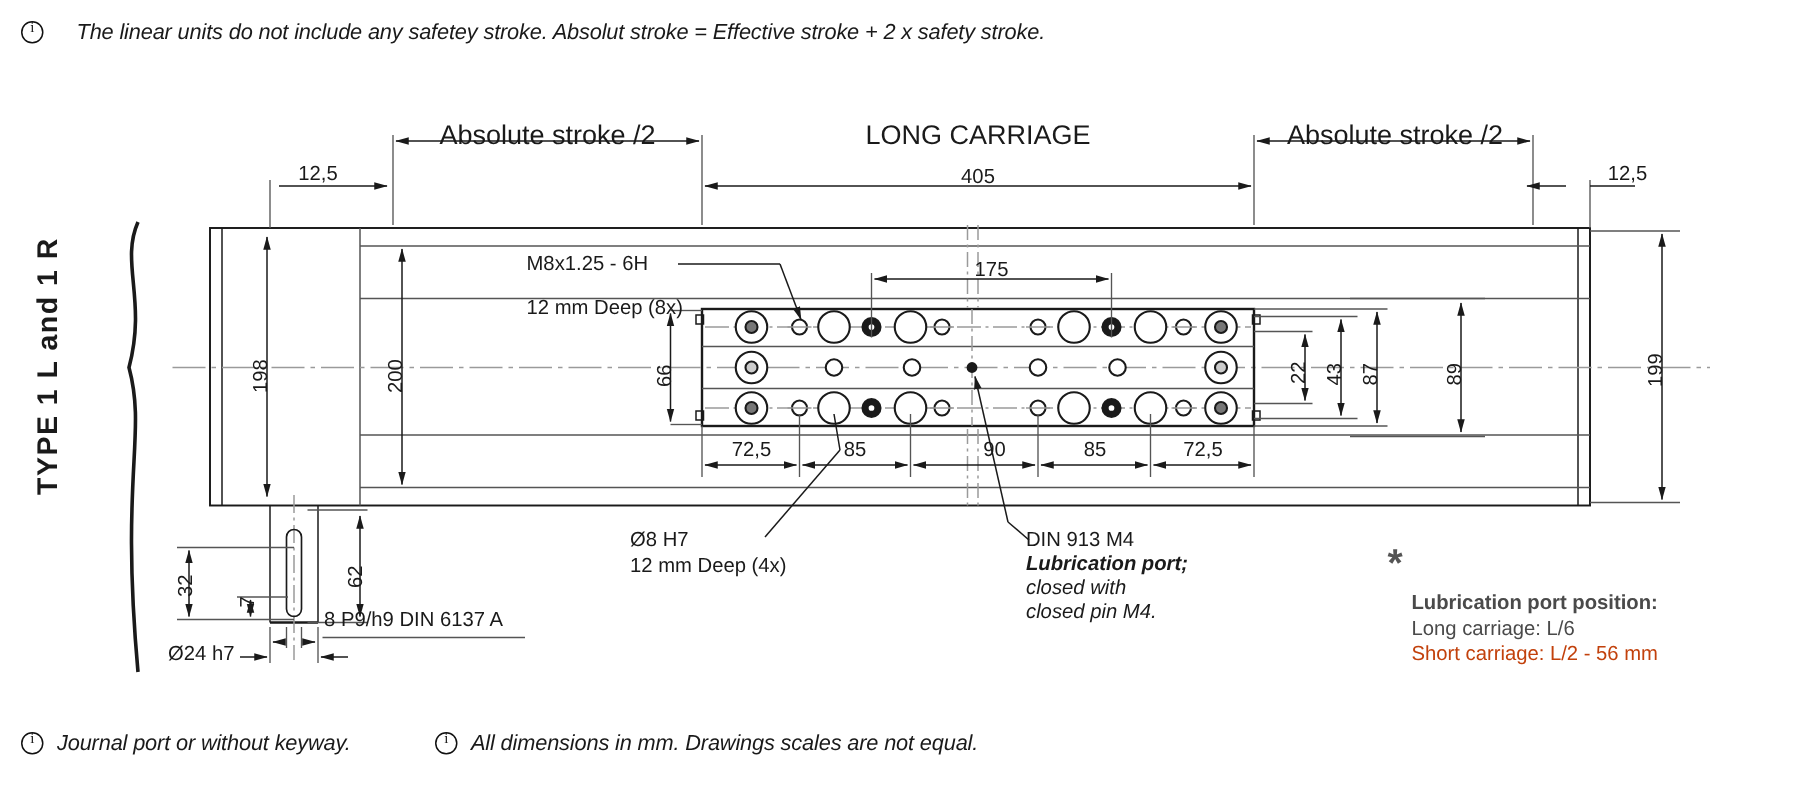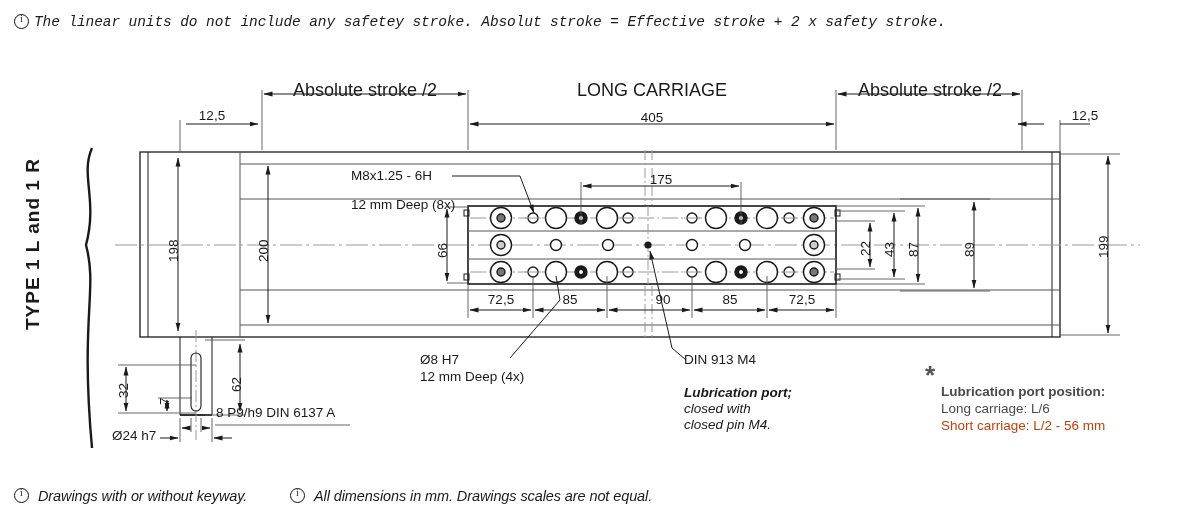--- a/index.html
+++ b/index.html
@@ -17,21 +17,21 @@
   .icirc{display:inline-block;width:13px;height:13px;border:1.3px solid #111;
          border-radius:50%;position:relative;vertical-align:-2px;}
   .icirc::after{content:"i";position:absolute;left:0;right:0;top:-3px;
          font-size:10px;font-style:normal;font-family:"Liberation Serif",serif;
          text-align:center;line-height:13px;}
   .vtitle{font-size:19px;font-weight:bold;letter-spacing:1px;white-space:nowrap;}
 </style>
 </head>
 <body>
 
-<div class="abs" style="left:14px;top:14px;display:flex;align-items:flex-start;gap:5px;font-family:Liberation Mono, monospace;">
+<div class="abs" style="left:14px;top:14px;display:flex;align-items:flex-start;gap:22px;">
   <span class="icirc"></span>
   <span class="note">The linear units do not include any safetey stroke. Absolut stroke = Effective stroke + 2 x safety stroke.</span>
 </div>
 
 <div class="abs rot90 vtitle" style="left:22px;top:330px;">TYPE 1 L and 1 R</div>
 
 <div class="abs" style="left:0;top:0;">
 <svg width="1200" height="525" viewBox="0 0 1200 525">
   <defs>
     <marker id="ar" markerWidth="9" markerHeight="7" refX="8.5" refY="3.5" orient="auto">
@@ -311,40 +311,40 @@
   <div class="dim" style="margin-top:14px;">12 mm Deep (8x)</div>
 </div>
 
 <div class="abs" style="left:420px;top:352px;">
   <div class="dim">Ø8 H7</div>
   <div class="dim" style="margin-top:2px;">12 mm Deep (4x)</div>
 </div>
 
 <div class="abs" style="left:684px;top:352px;">
   <div class="dim">DIN 913 M4</div>
-  <div class="dim bold ital" style="margin-top:18px;">Lubrication port;</div>
+  <div class="dim bold ital" style="margin-top:1px;">Lubrication port;</div>
   <div class="dim ital" style="margin-top:1px;">closed with</div>
   <div class="dim ital" style="margin-top:1px;">closed pin M4.</div>
 </div>
 
 <div class="abs dim rot90" style="left:116px;top:398px;">32</div>
 <div class="abs dim rot90" style="left:157px;top:405px;">7</div>
 <div class="abs dim rot90" style="left:229px;top:392px;">62</div>
 <div class="abs dim" style="left:216px;top:405px;">8 P9/h9 DIN 6137 A</div>
 <div class="abs dim" style="left:112px;top:428px;">Ø24 h7</div>
 
 <div class="abs" style="left:925px;top:370px;">
   <div style="font-size:26px;line-height:10px;font-weight:bold;color:#555;">*</div>
-  <div style="margin-left:16px;margin-top:4px;">
+  <div style="margin-left:16px;margin-top:14px;">
     <div class="dim bold" style="color:#4a4a4a;">Lubrication port position:</div>
     <div class="dim" style="color:#4a4a4a;margin-top:2px;">Long carriage: L/6</div>
     <div class="dim" style="color:#c2410c;margin-top:2px;">Short carriage: L/2 - 56 mm</div>
   </div>
 </div>
 
 <div class="abs" style="left:14px;top:488px;display:flex;align-items:flex-start;gap:9px;">
   <span class="icirc"></span>
-  <span class="note">Drawings with or without keyway.</span>
+  <span class="note">Journal port or without keyway.</span>
 </div>
 <div class="abs" style="left:290px;top:488px;display:flex;align-items:flex-start;gap:9px;">
   <span class="icirc"></span>
   <span class="note">All dimensions in mm. Drawings scales are not equal.</span>
 </div>
 
 </body></html>

